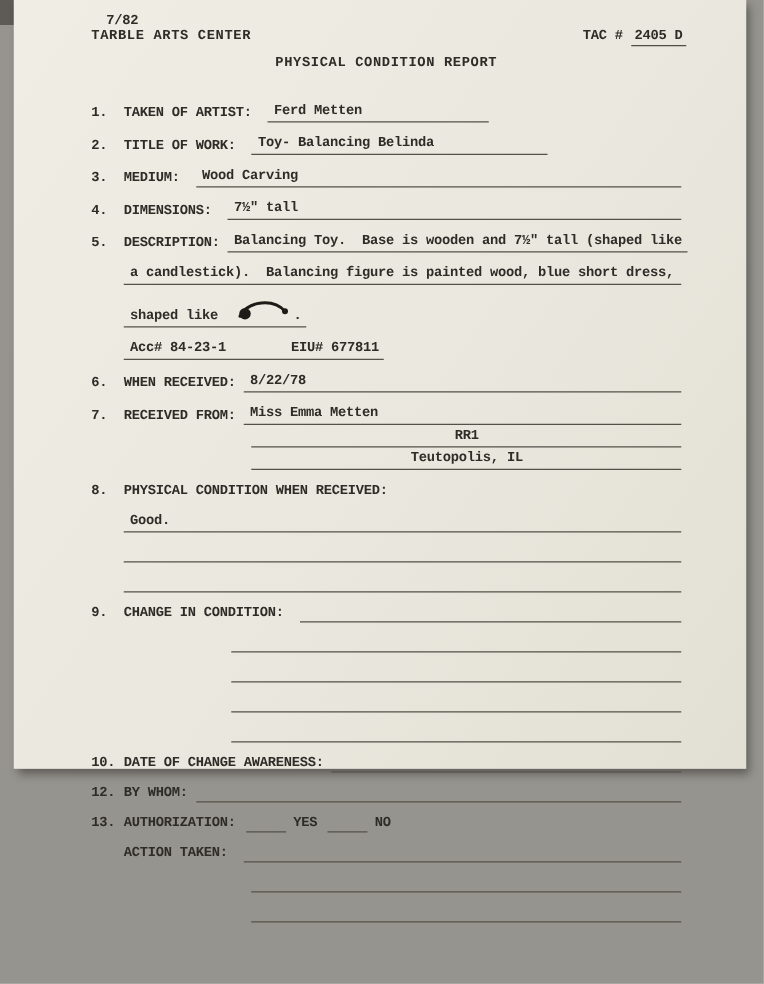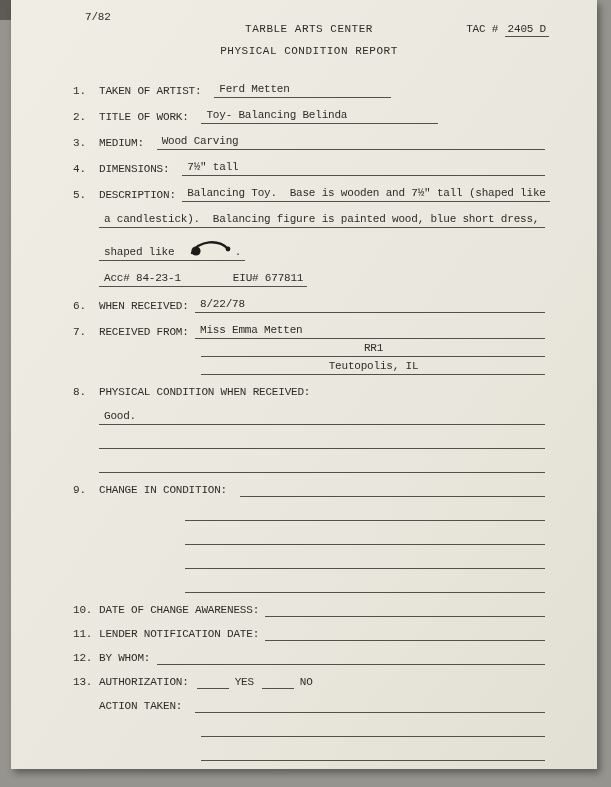--- a/index.html
+++ b/index.html
@@ -6,33 +6,34 @@
   .scan {
     position:relative; width:611px; height:787px;
     background:#96948e; overflow:hidden;
     font-family:"Liberation Mono","DejaVu Sans Mono",monospace;
   }
   .corner-dark {
     position:absolute; left:0; top:0; width:13px; height:20px;
     background:#5d5b56;
   }
   .paper {
-    position:absolute; left:11px; top:0; width:586px; height:769px;
+    position:absolute; left:11px; top:0; width:586px; height:615px;
     background:linear-gradient(125deg,#f0ede5 0%,#eae7de 55%,#e2dfd4 100%);
     box-shadow:3px 4px 7px rgba(0,0,0,0.38);
+    font-weight:bold;
   }
   .content {
     position:absolute; top:0; left:0; right:0; bottom:0;
     padding:6px 52px 0 62px;
     font-size:11px; line-height:14px; color:#2e2c27;
     letter-spacing:-0.2px;
   }
   .header { position:relative; height:76px; }
   .form-code { position:absolute; left:12px; top:4px; }
-  .org-title { position:absolute; left:0; right:0; top:16px; text-align:center; letter-spacing:0.5px; }
+  .org-title { position:absolute; left:0; right:0; top:16px; text-align:left; letter-spacing:0.5px; }
   .tac { position:absolute; right:-4px; top:16px; white-space:pre; }
   .tac-number { border-bottom:1px solid #524e46; padding:0 3px 1px 3px;margin-top:31px; }
   .report-title { position:absolute; left:0; right:0; top:38px; text-align:center; letter-spacing:0.5px; }
 
   .row { display:flex; align-items:flex-end; margin-bottom:10px; white-space:pre; }
   .row-tight { margin-bottom:2px; }
   .num { width:26px; flex:0 0 26px; }
   .label { white-space:pre; }
   .fill {
     border-bottom:1px solid #55514a;
@@ -153,26 +154,20 @@
       <div class="row"><div class="blank flex1 indent-cond"></div></div>
       <div class="row"><div class="blank flex1 indent-cond"></div></div>
 
       <div class="row">
         <span class="num">10.</span>
         <span class="label">DATE OF CHANGE AWARENESS:</span>
         <span class="label"> </span>
         <span class="fill flex1"></span>
       </div>
 
-      <div class="row">
-        <span class="num">11.</span>
-        <span class="label">LENDER NOTIFICATION DATE:</span>
-        <span class="label"> </span>
-        <span class="fill flex1"></span>
-      </div>
 
       <div class="row">
         <span class="num">12.</span>
         <span class="label">BY WHOM:</span>
         <span class="label"> </span>
         <span class="fill flex1"></span>
       </div>
 
       <div class="row">
         <span class="num">13.</span>

